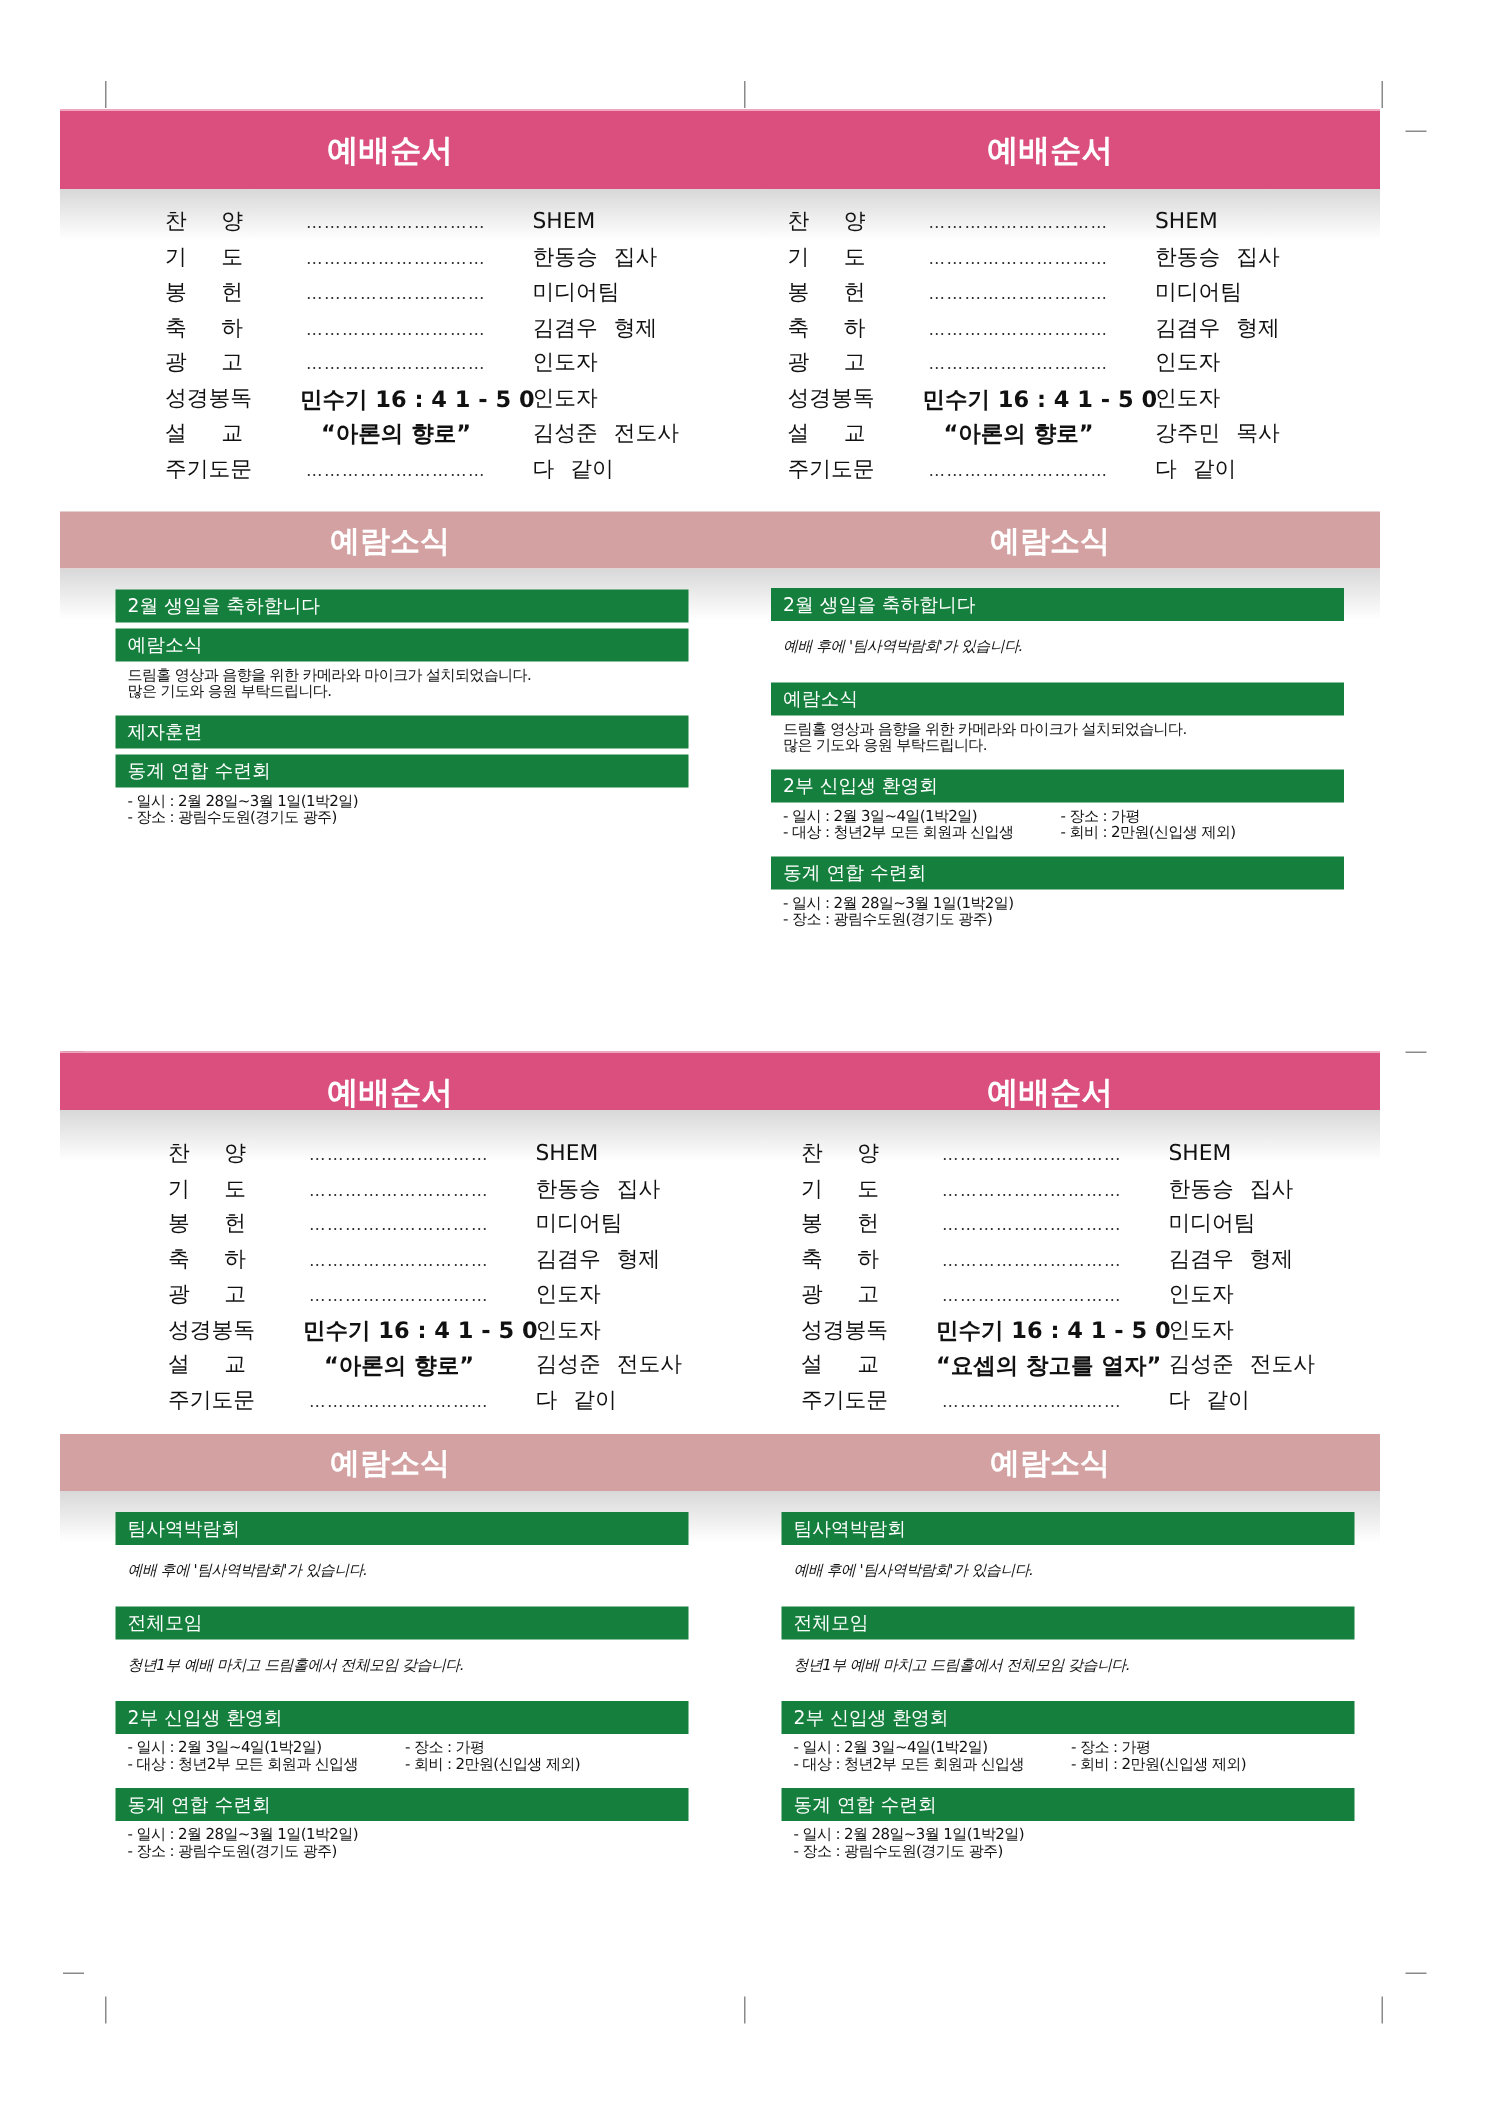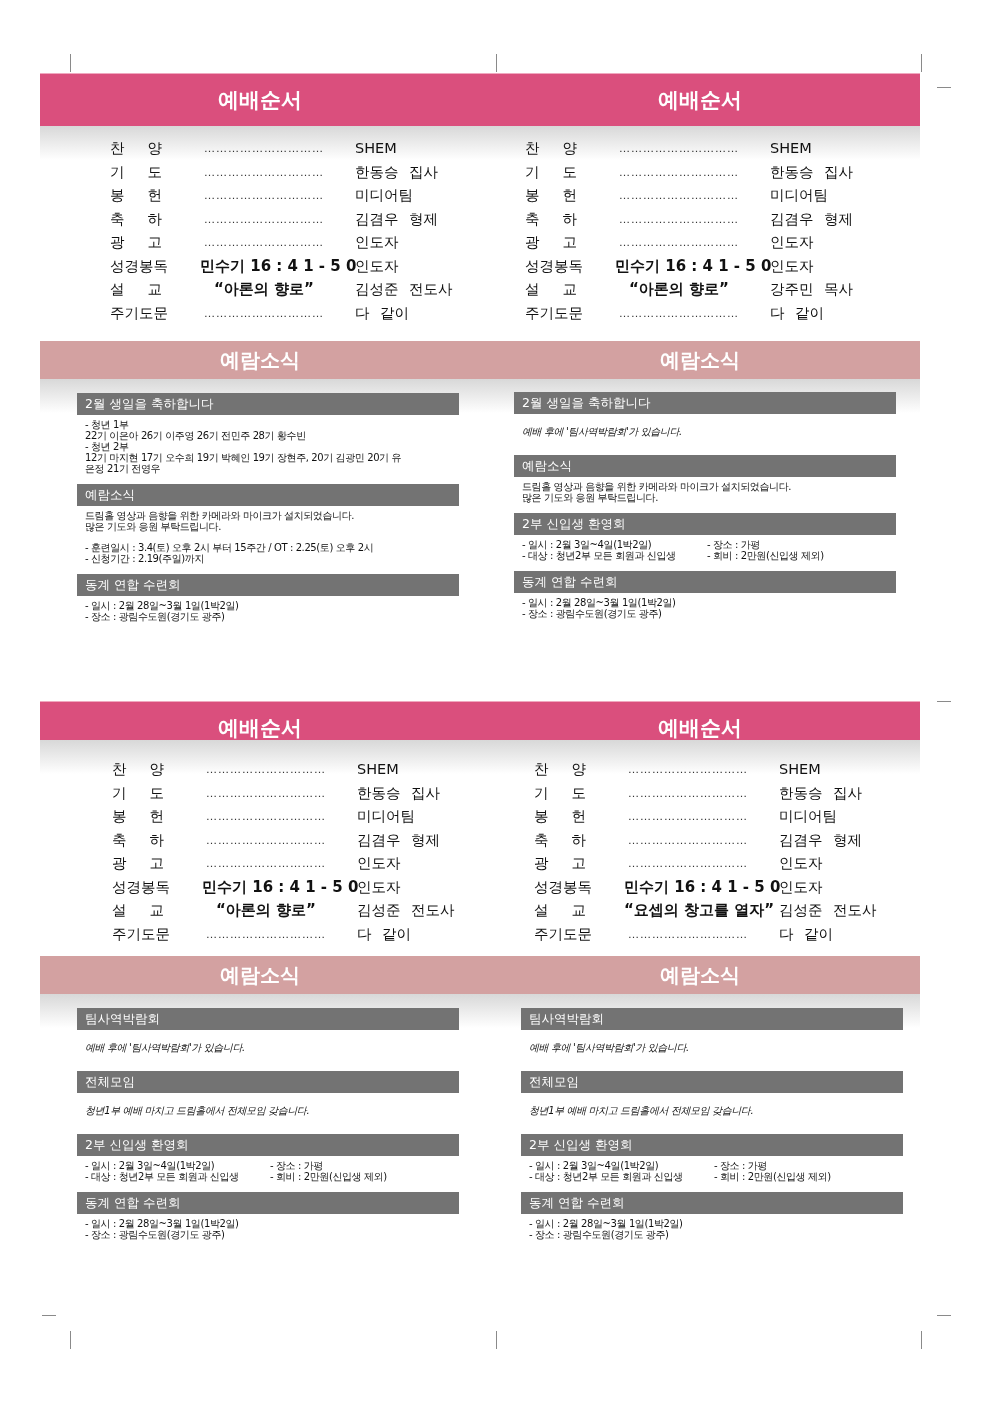--- a/index.html
+++ b/index.html
@@ -23,21 +23,21 @@
   .order { position:absolute; font-size:14.5px; }
   .order .row { position:relative; height:23.5px; line-height:23.5px; }
   .order .lbl { position:absolute; left:0; width:60px; }
   .order .lbl.sp { letter-spacing:0; display:flex; justify-content:space-between; width:52px; }
   .order .mid { position:absolute; left:90px; width:128px; text-align:center; white-space:nowrap; }
   .order .mid.dots { color:#333; letter-spacing:1px; font-size:11px; }
   .order .mid.bold { font-weight:bold; font-size:15px; }
   .order .who { position:absolute; left:245px; white-space:nowrap; word-spacing:6px; }
 
   .news { position:absolute; width:382px; font-size:10px; line-height:11px; }
-  .news .hd { background:#737373; color:#fff; font-size:12.5px; height:22px; line-height:22px;
+  .news .hd { background:#15803d; color:#fff; font-size:12.5px; height:22px; line-height:22px;
               padding-left:8px; margin-top:4px; }
   .news .bd { padding:4px 8px 6px 8px; letter-spacing:-0.4px; }
   .news .bd.pad { padding:12px 8px 14px 8px;font-style:italic; }
   .news .two { display:flex; }
   .news .two .c1 { width:185px; }
 </style>
 </head>
 <body>
 
 <div class="crop v" style="left:70px;top:54px;"></div>
@@ -182,36 +182,26 @@
     </div>
 
   <div class="rose-bar" style="top:268px;">
     <div class="t" style="left:0;">예람소식</div>
     <div class="t" style="left:440px;">예람소식</div>
   </div>
   <div class="fade" style="top:306px;"></div>
 
   <div class="news" style="left:37px;top:316px;">
       <div class="hd">2월 생일을 축하합니다</div>
-      <div class="bd">
-        <div>- 청년 1부</div>
-        <div>22기 이은아 26기 이주영 26기 전민주 28기 황수빈</div>
-        <div>- 청년 2부</div>
-        <div>12기 마지현 17기 오수희 19기 박혜인 19기 장현주, 20기 김광민 20기 유</div>
-        <div>은정 21기 전영우</div>
-      </div>
       <div class="hd">예람소식</div>
       <div class="bd">
         <div>드림홀 영상과 음향을 위한 카메라와 마이크가 설치되었습니다.</div>
         <div>많은 기도와 응원 부탁드립니다.</div>
       </div>
-      <div class="bd">
-        <div>- 훈련일시 : 3.4(토) 오후 2시 부터 15주간 / OT : 2.25(토) 오후 2시</div>
-        <div>- 신청기간 : 2.19(주일)까지</div>
-      </div>
+      <div class="hd">제자훈련</div>
       <div class="hd">동계 연합 수련회</div>
       <div class="bd">
         <div>- 일시 : 2월 28일~3월 1일(1박2일)</div>
         <div>- 장소 : 광림수도원(경기도 광주)</div>
       </div>
     </div>
   <div class="news" style="left:474px;top:315px;">
       <div class="hd">2월 생일을 축하합니다</div>
       <div class="bd pad">
         <div>예배 후에 '팀사역박람회'가 있습니다.</div>

